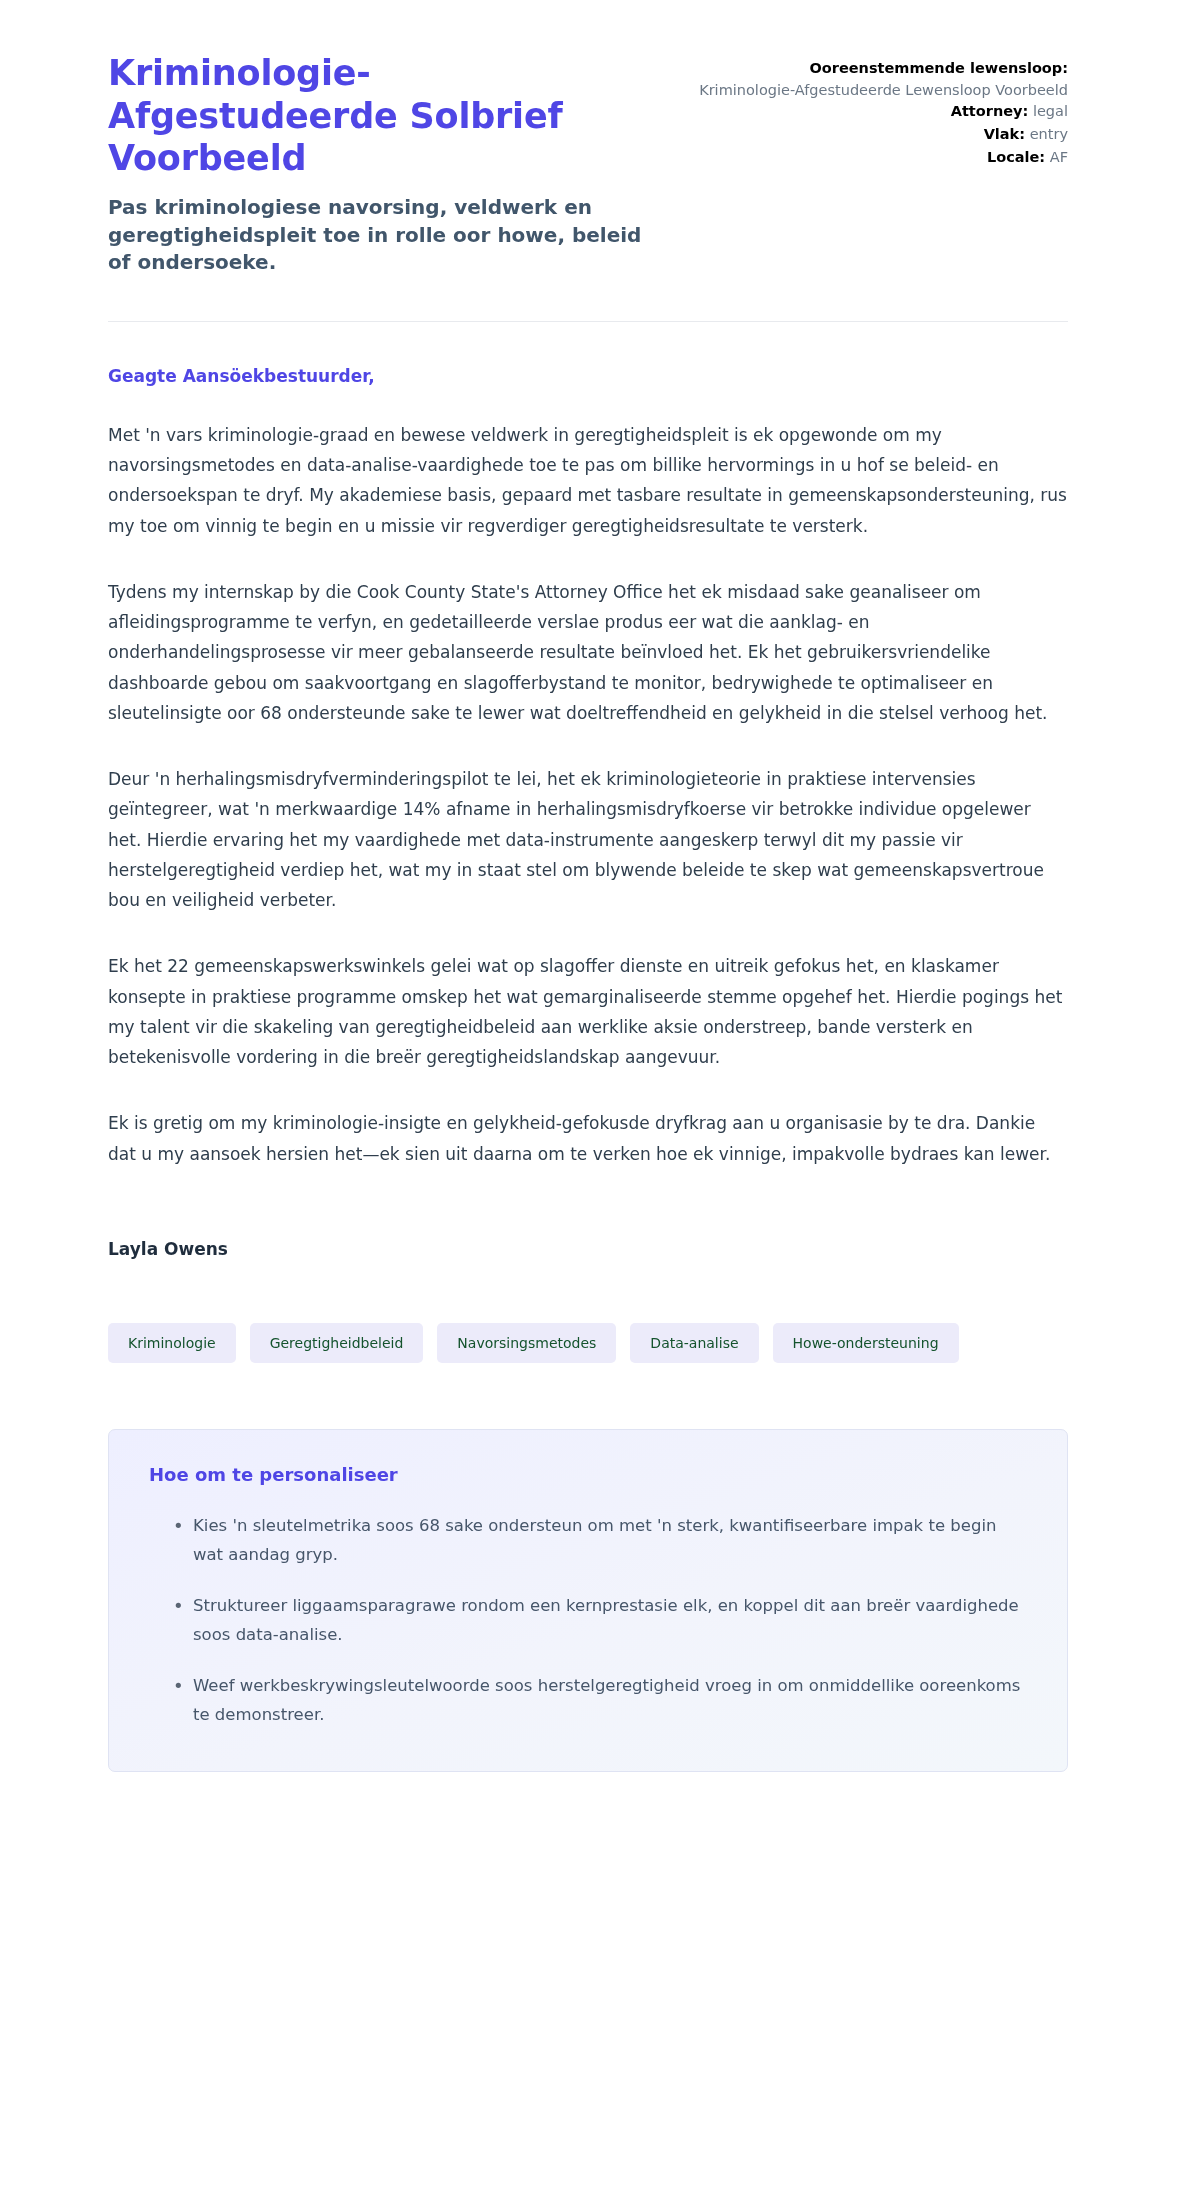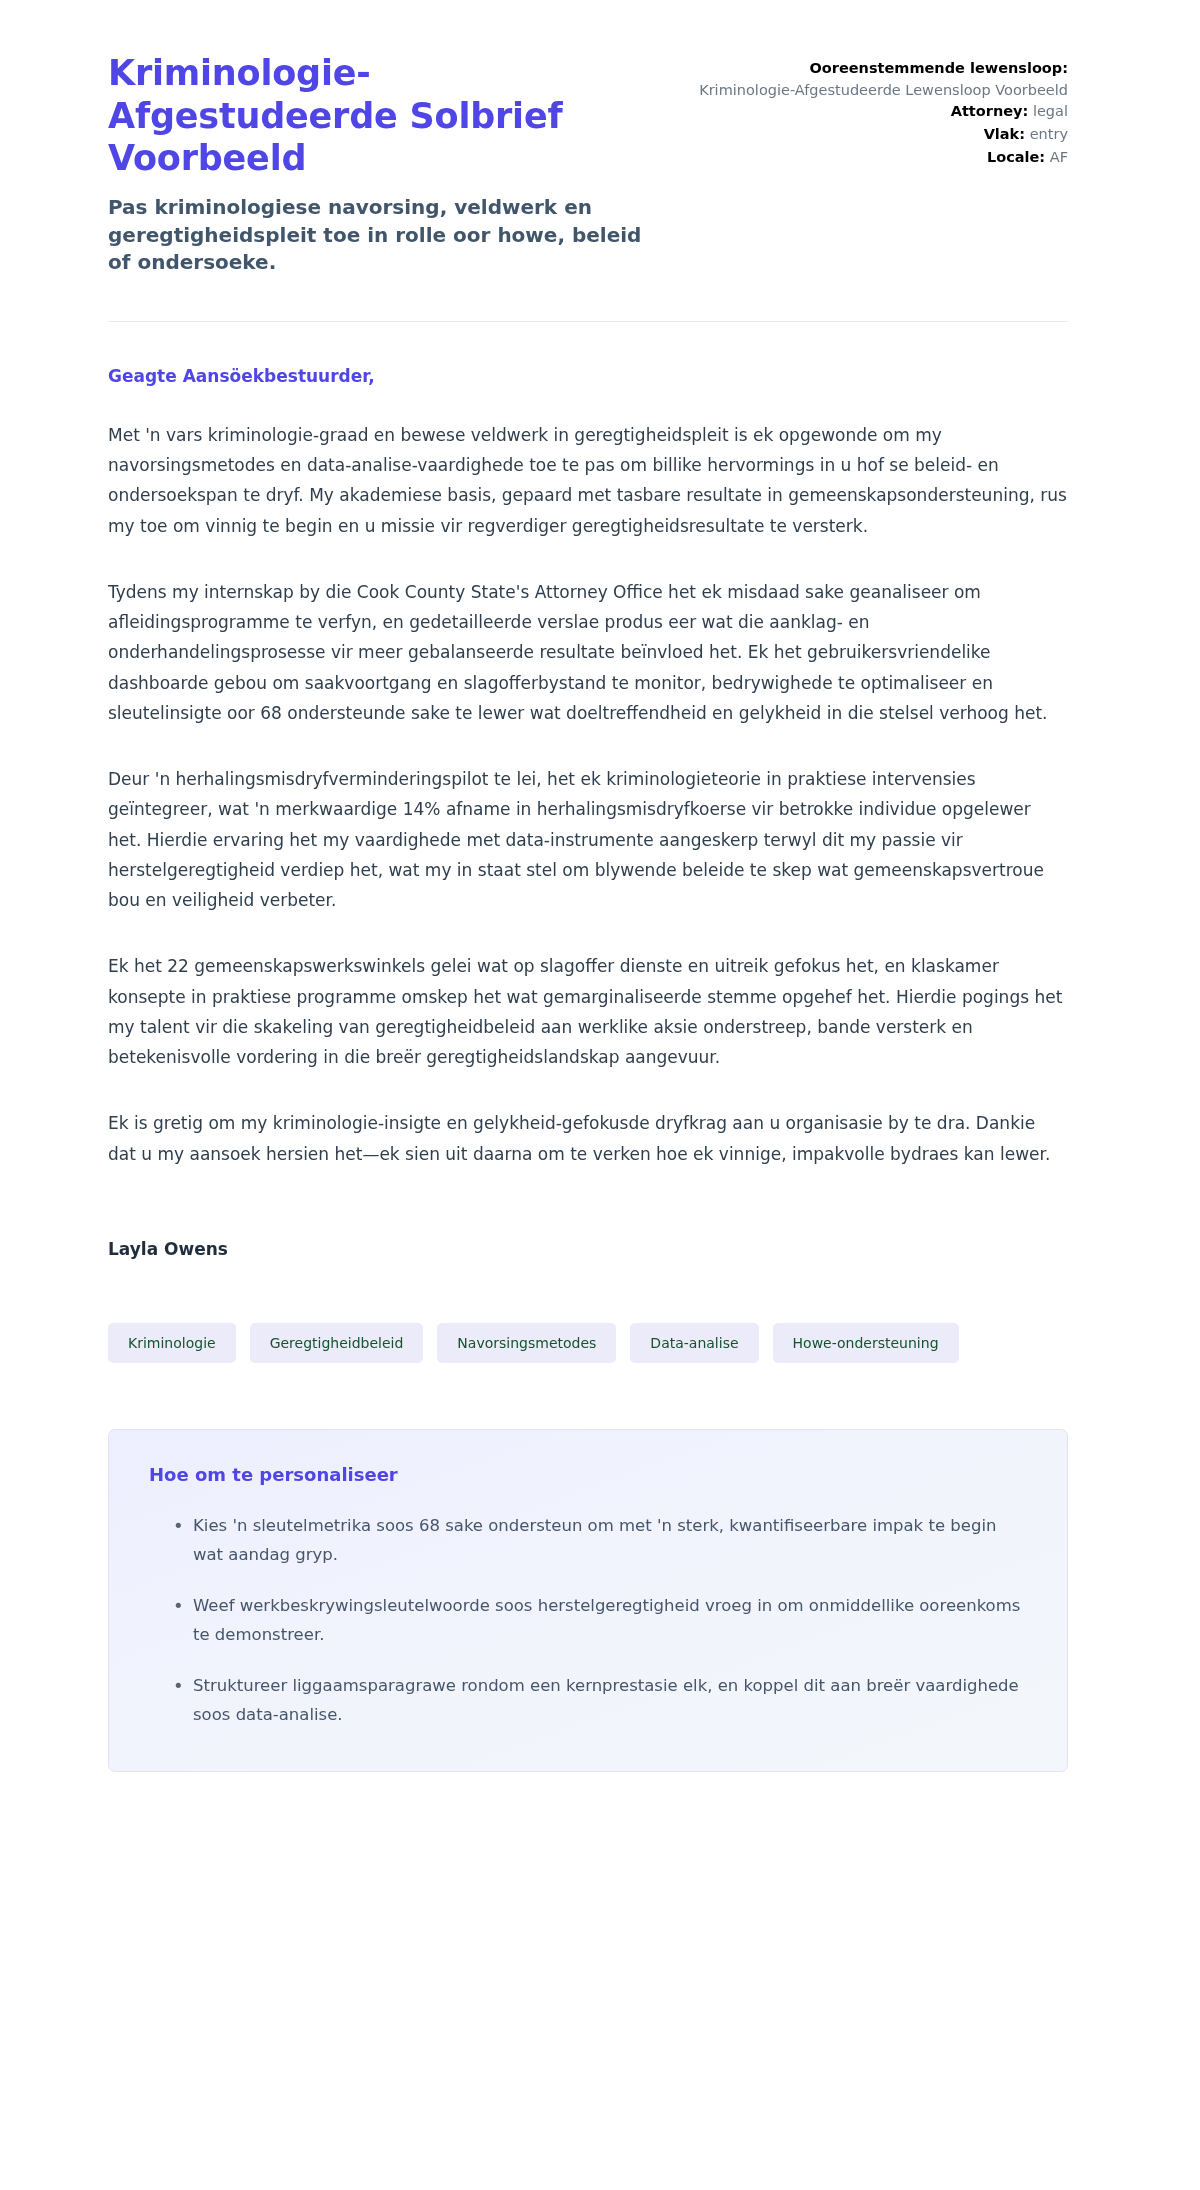--- a/index.html
+++ b/index.html
@@ -213,18 +213,18 @@
     <span class="tag">Geregtigheidbeleid</span>
     <span class="tag">Navorsingsmetodes</span>
     <span class="tag">Data-analise</span>
     <span class="tag">Howe-ondersteuning</span>
   </div>
 
   <div class="callout">
     <h2 class="callout-title">Hoe om te personaliseer</h2>
     <ul class="callout-list">
       <li>Kies 'n sleutelmetrika soos 68 sake ondersteun om met 'n sterk, kwantifiseerbare impak te begin wat aandag gryp.</li>
+      <li>Struktureer liggaamsparagrawe rondom een kernprestasie elk, en koppel dit aan breër vaardighede soos data-analise.</li>
       <li>Weef werkbeskrywingsleutelwoorde soos herstelgeregtigheid vroeg in om onmiddellike ooreenkoms te demonstreer.</li>
-      <li>Struktureer liggaamsparagrawe rondom een kernprestasie elk, en koppel dit aan breër vaardighede soos data-analise.</li>
     </ul>
   </div>
 
 </div>
 
 </body></html>

